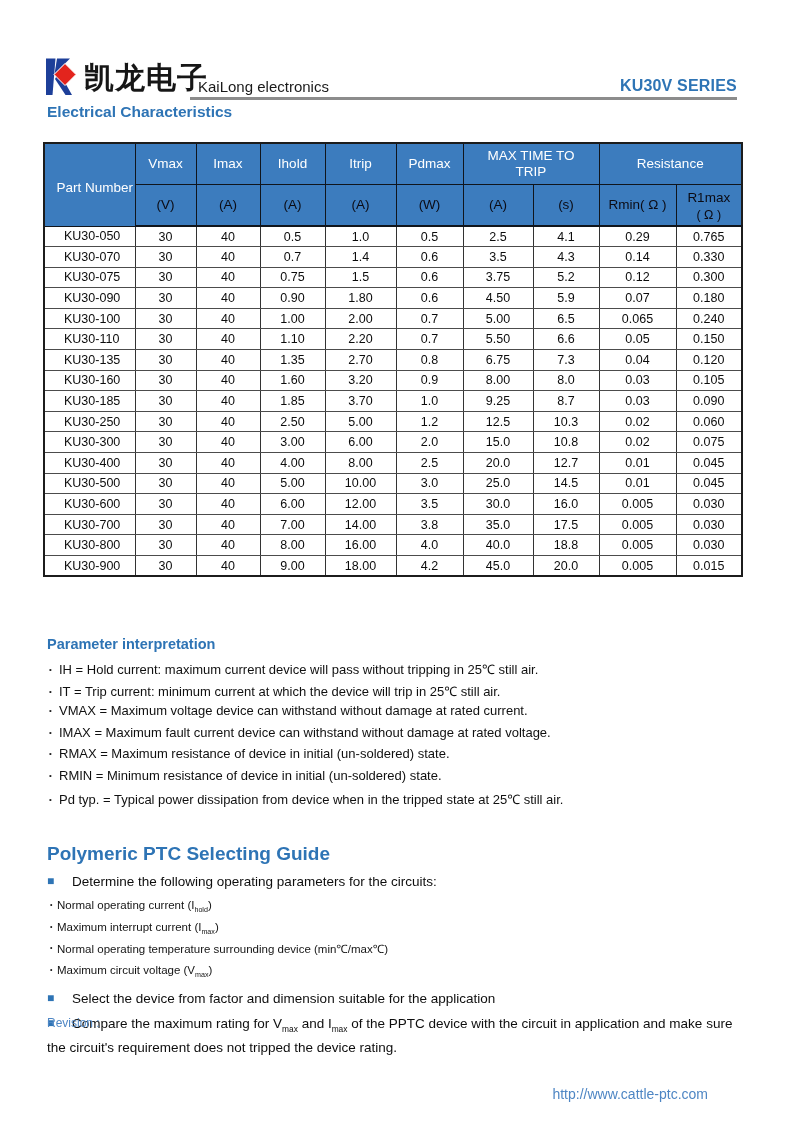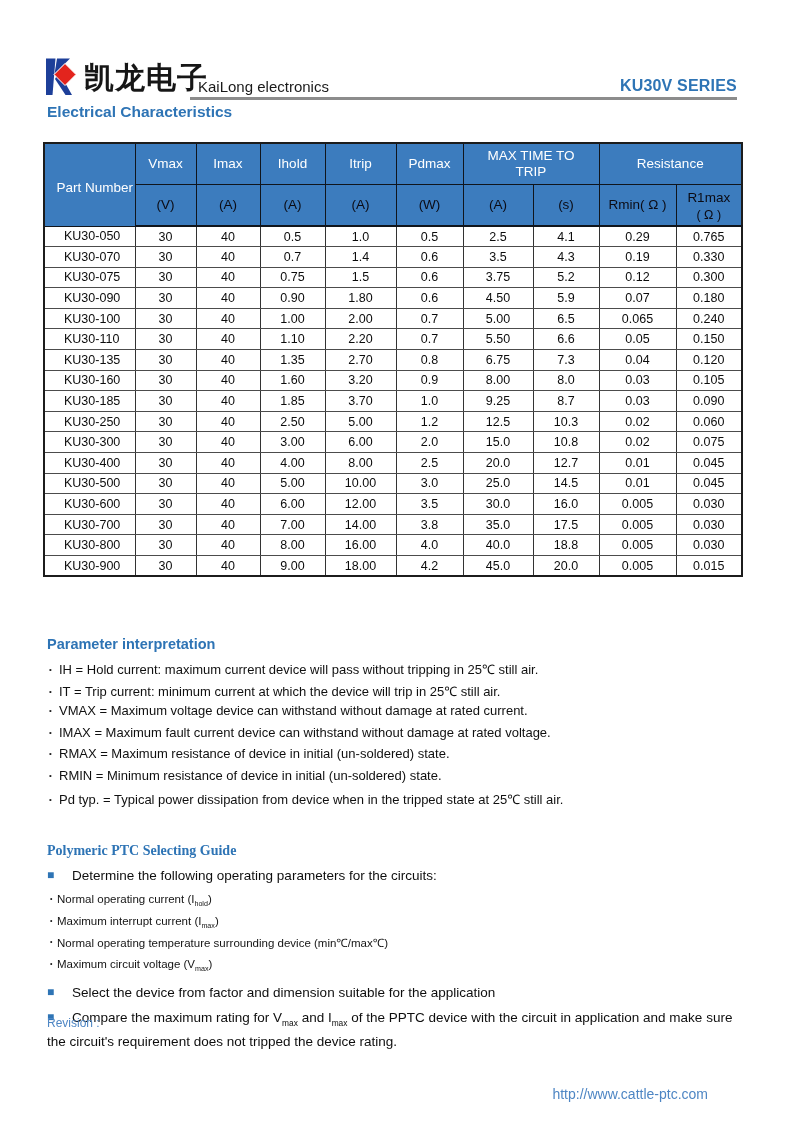--- a/index.html
+++ b/index.html
@@ -29,21 +29,21 @@
 
   
   .param-sec { position:absolute; left:47px; top:636px; width:700px; }
   .sec-title { font-size:14.5px; font-weight:bold; color:var(--heading-blue,#2e74b5); }
   .param-sec .bullets { margin-top:8px; }
   .bullet-line { display:flex; align-items:baseline; height:21.6px; font-size:13px; color:#101010; }
   .bullet-line .dot { width:12px; font-size:8px; color:#222; flex:none; position:relative; top:-2px; text-align:left; padding-left:2px; }
 
   
   .guide-sec { position:absolute; left:47px; top:843px; width:712px; }
-  .guide-sec .sec-title { font-size:14px;font-family:Liberation Serif, serif; }
+  .guide-sec .sec-title { font-size:19px; }
   .g-item { display:flex; align-items:baseline; margin-top:9px; font-size:13.5px; color:#0e0e0e; height:16px; }
   .g-item .sq { color:var(--heading-blue,#2e74b5); font-size:12px; width:25px; flex:none; position:relative; top:-1px; }
   .g-sub { display:flex; align-items:center; height:21.5px; font-size:11.5px; color:#141414; }
   .g-sub .dot { width:10px; font-size:7px; flex:none; position:relative; top:-2px; padding-left:3px; }
   .g-subs { margin-top:6px; margin-bottom:4px; }
   sub { font-size:0.62em; }
   .g-cont { margin-top:6px; font-size:13.5px; color:#0e0e0e; }
   .g-item.compare { height:auto; }
 
   
@@ -124,21 +124,21 @@
 
         <tr>
           <td class="part">KU30-070</td>
           <td>30</td>
           <td>40</td>
           <td>0.7</td>
           <td>1.4</td>
           <td>0.6</td>
           <td>3.5</td>
           <td>4.3</td>
-          <td>0.19</td>
+          <td>0.14</td>
           <td>0.330</td>
         </tr>
 
         <tr>
           <td class="part">KU30-075</td>
           <td>30</td>
           <td>40</td>
           <td>0.75</td>
           <td>1.5</td>
           <td>0.6</td>

